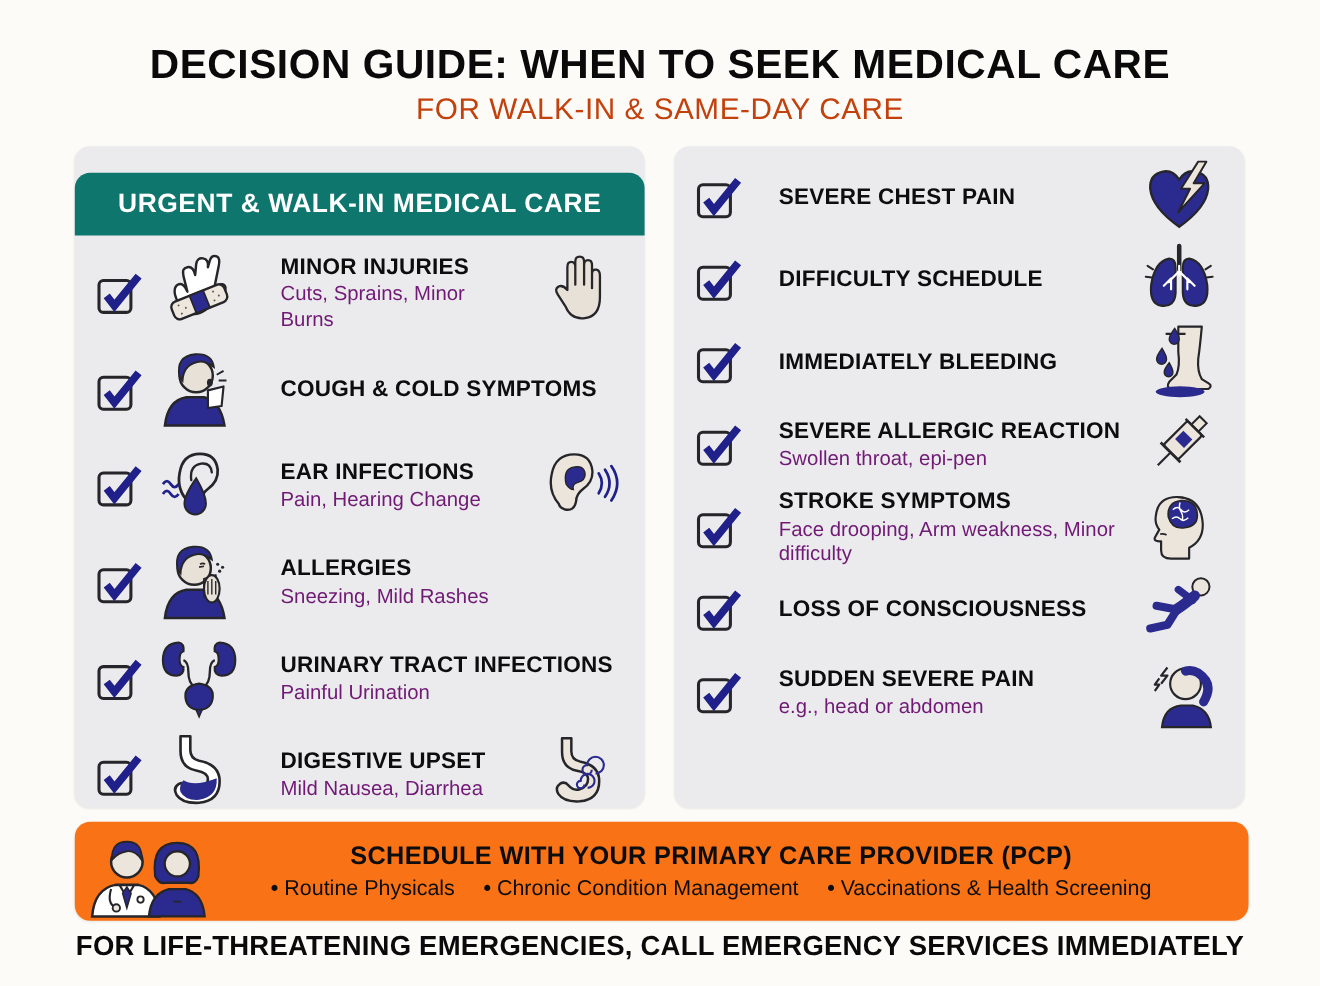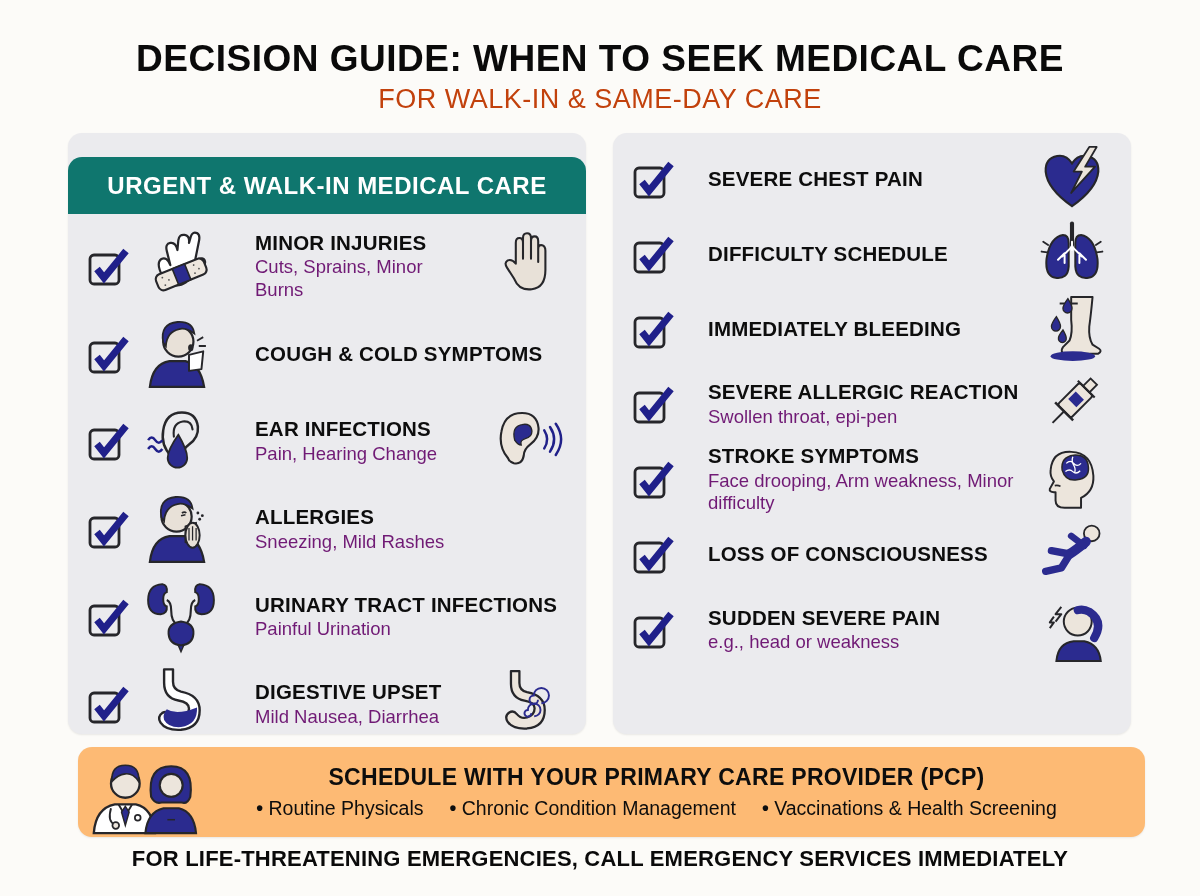--- a/index.html
+++ b/index.html
@@ -16,27 +16,27 @@
   .cbx{width:44px;height:44px;flex:0 0 44px;}
   .ic{width:82px;height:82px;flex:0 0 82px;display:flex;align-items:center;justify-content:center;}
   .ic svg{width:80px;height:80px;}
   .ic.small svg{width:74px;height:74px;}
   .txt{flex:1;min-width:0;margin-left:23px;}
   .t1{font-size:20.5px;font-weight:800;letter-spacing:.2px;line-height:1.15;}
   .t2{font-size:18.5px;font-weight:400;color:#701a75;line-height:1.2;margin-top:2px;}
   .t2:empty{display:none;}
   .ric{width:82px;flex:0 0 82px;display:flex;align-items:center;justify-content:center;}
   .ric:empty{display:none;}
-  .pcp{position:absolute;left:68px;top:747px;width:1067px;height:90px;background:#fdba74;border-radius:14px;display:flex;align-items:center;box-shadow:0 1px 2px rgba(0,0,0,.08);margin-left:10px;}
+  .pcp{position:absolute;left:68px;top:747px;width:1067px;height:90px;background:#f97316;border-radius:14px;display:flex;align-items:center;box-shadow:0 1px 2px rgba(0,0,0,.08);}
   .pcp-icon{width:130px;flex:0 0 130px;display:flex;align-items:center;justify-content:center;}
   .pcp-text{flex:1;text-align:center;padding-right:40px;}
   .pcp-title{font-size:23px;font-weight:800;letter-spacing:.3px;}
   .pcp-bullets{margin-top:6px;font-size:19.5px;font-weight:500;display:flex;justify-content:center;gap:26px;}
   .bullet::before{content:"• ";font-weight:700;}
-  .footer{position:absolute;top:846px;left:0;width:100%;text-align:center;font-size:22px;font-weight:800;letter-spacing:.2px;color:#0a0a0a;}
+  .footer{position:absolute;top:846px;left:0;width:100%;text-align:center;font-size:25px;font-weight:800;letter-spacing:.2px;color:#0a0a0a;}
 </style>
 </head>
 <body>
 
 <div class="canvas">
 
   <div class="main-title">DECISION GUIDE: WHEN TO SEEK MEDICAL CARE</div>
   <div class="sub-title">FOR WALK-IN &amp; SAME-DAY CARE</div>
 
   <div class="panel left">
@@ -321,21 +321,21 @@
           </span>
       </div>
 
       <div class="row">
         <span class="cbx"><svg viewBox="0 0 44 44">
               <rect x="4" y="11" width="29" height="29" rx="4" fill="none" stroke="#26262a" stroke-width="2.8"></rect>
               <path d="M11 25 L18 34 L40 7" fill="none" stroke="#20208a" stroke-width="7"></path>
             </svg></span>
         <span class="txt">
           <div class="t1">SUDDEN SEVERE PAIN</div>
-          <div class="t2">e.g., head or weakness</div>
+          <div class="t2">e.g., head or abdomen</div>
         </span>
         <span class="ic small">
             <svg viewBox="0 0 90 90">
               <path d="M26 84 Q28 62 47 60 L60 60 Q78 64 80 84 Z" fill="#2b2b8f" stroke="#26262a" stroke-width="2.4"></path>
               <circle cx="52" cy="36" r="17" fill="#ece5dc" stroke="#26262a" stroke-width="2.4"></circle>
               <path d="M72 56 Q84 36 66 24 Q59 20 52 22" stroke="#2b2b8f" stroke-width="10" fill="none" stroke-linecap="round"></path>
               <path d="M32 18 l-7 9 h7 l-7 9 M23 30 l-5 7 h5 l-5 7" stroke="#26262a" stroke-width="2.4" fill="none" stroke-linejoin="round"></path>
             </svg>
           </span>
       </div>

